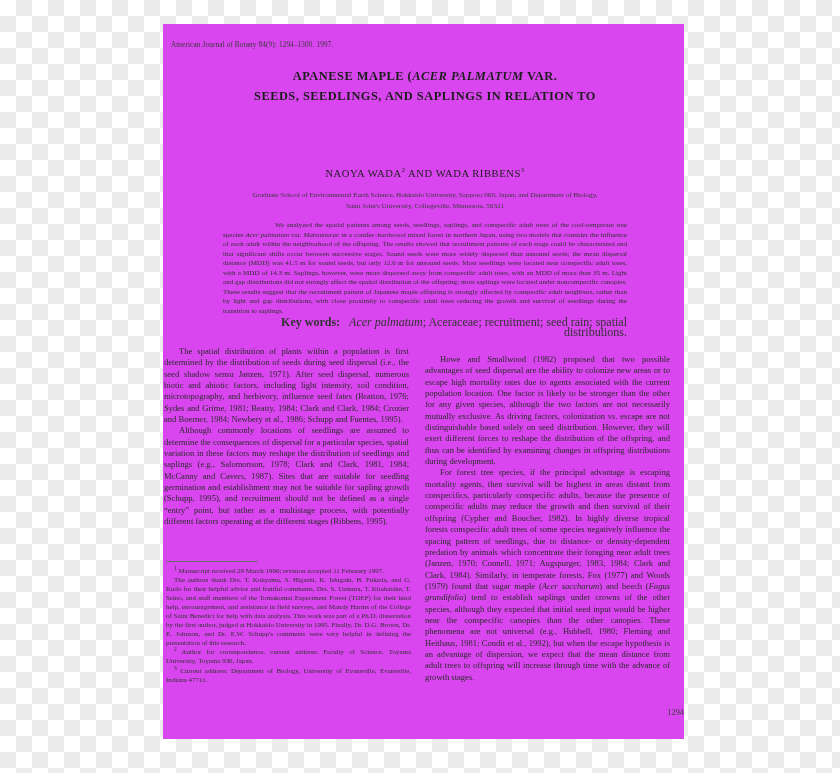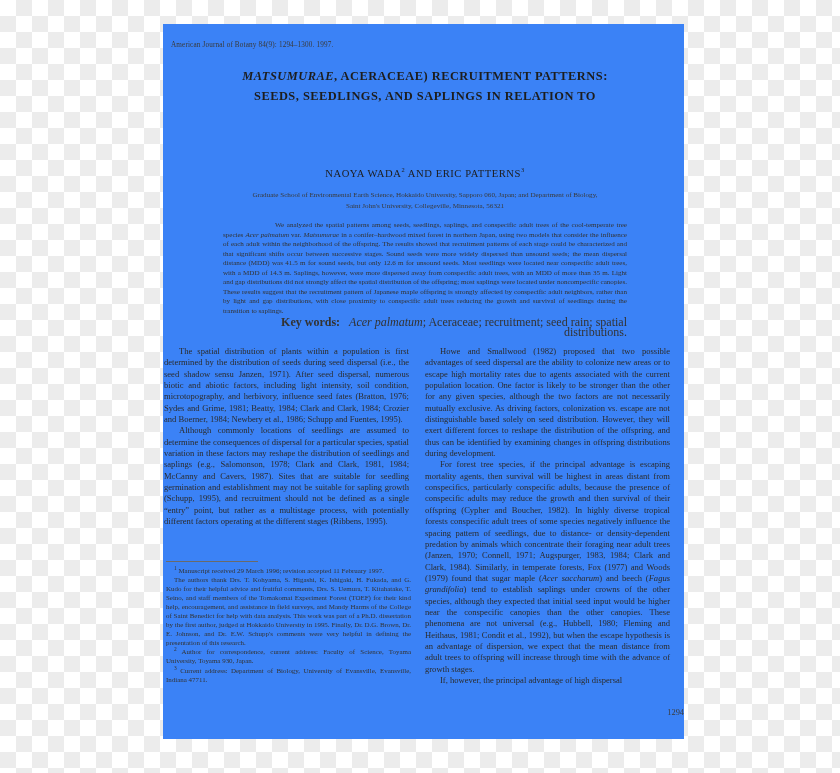--- a/index.html
+++ b/index.html
@@ -19,21 +19,21 @@
     font-family: "Liberation Serif", "DejaVu Serif", serif;
   }
 
   
   #page {
     position: absolute;
     left: 163px;
     top: 24px;
     width: 521px;
     height: 715px;
-    background: #3b82f6;
+    background: #d946ef;
     box-sizing: border-box;
     padding: 0;
     color: #2e2e2e;
   }
 
   
   .runhead {
     position: absolute;
     left: 8px;
     top: 17px;
@@ -131,21 +131,21 @@
   .col {
     position: absolute;
     top: 322px;
     width: 245px;
     font-size: 8.55px;
     line-height: 11.35px;
     text-align: justify;
     color: #2b2b2b;
   }
   .col-left  { left: 1px; }
-  .col-right { left: 262px; }
+  .col-right { left: 262px; margin-top: 8px; }
   .col p {
     margin: 0;
     text-indent: 15px;
   }
 
   
   .fnrule {
     position: absolute;
     left: 3px;
     top: 537px;
@@ -185,46 +185,45 @@
   }
 </style>
 </head>
 <body>
 
 <div id="page">
 
   <div class="runhead">American Journal of Botany 84(9): 1294–1300.  1997.</div>
 
   <div class="titleblock">
-    <div class="title-line"><span class="ital">MATSUMURAE</span><span>, ACERACEAE) RECRUITMENT PATTERNS:</span></div>
+    <div class="title-line"><span>APANESE MAPLE (</span><span class="ital">ACER PALMATUM</span><span> VAR.</span></div>
     <div class="title-line">SEEDS, SEEDLINGS, AND SAPLINGS IN RELATION TO</div>
   </div>
 
-  <div class="authors"><span>NAOYA WADA</span><sup>2</sup><span> AND </span><span>ERIC PATTERNS</span><sup>3</sup></div>
+  <div class="authors"><span>NAOYA WADA</span><sup>2</sup><span> AND </span><span>WADA RIBBENS</span><sup>3</sup></div>
 
   <div class="affil">
     <div>Graduate School of Environmental Earth Science, Hokkaido University, Sapporo 060, Japan; and Department of Biology,</div>
     <div>Saint John's University, Collegeville, Minnesota, 56321</div>
   </div>
 
   <div class="abstract">
     <span class="lead">We analyzed the spatial patterns among seeds, seedlings, saplings, and conspecific adult trees of the cool-temperate tree species <i>Acer palmatum</i> var. <i>Matsumurae</i> in a conifer–hardwood mixed forest in northern Japan, using two models that consider the influence of each adult within the neighborhood of the offspring. The results showed that recruitment patterns of each stage could be characterized and that significant shifts occur between successive stages. Sound seeds were more widely dispersed than unsound seeds; the mean dispersal distance (MDD) was 41.5 m for sound seeds, but only 12.6 m for unsound seeds. Most seedlings were located near conspecific adult trees, with a MDD of 14.3 m. Saplings, however, were more dispersed away from conspecific adult trees, with an MDD of more than 35 m. Light and gap distributions did not strongly affect the spatial distribution of the offspring; most saplings were located under noncompecific canopies. These results suggest that the recruitment pattern of Japanese maple offspring is strongly affected by conspecific adult neighbors, rather than by light and gap distributions, with close proximity to conspecific adult trees reducing the growth and survival of seedlings during the transition to saplings.</span>
   </div>
 
   <div class="keywords"><span class="kwlabel">Key words:</span>&nbsp;&nbsp;&nbsp;<span class="ital">Acer palmatum</span><span>; Aceraceae; recruitment; seed rain; spatial distributions.</span></div>
 
   <div class="col col-left">
     <p>The spatial distribution of plants within a population is first determined by the distribution of seeds during seed dispersal (i.e., the seed shadow sensu Janzen, 1971). After seed dispersal, numerous biotic and abiotic factors, including light intensity, soil condition, microtopography, and herbivory, influence seed fates (Bratton, 1976; Sydes and Grime, 1981; Beatty, 1984; Clark and Clark, 1984; Crozier and Boerner, 1984; Newbery et al., 1986; Schupp and Fuentes, 1995).</p>
     <p>Although commonly locations of seedlings are assumed to determine the consequences of dispersal for a particular species, spatial variation in these factors may reshape the distribution of seedlings and saplings (e.g., Salomonson, 1978; Clark and Clark, 1981, 1984; McCanny and Cavers, 1987). Sites that are suitable for seedling germination and establishment may not be suitable for sapling growth (Schupp, 1995), and recruitment should not be defined as a single “entry” point, but rather as a multistage process, with potentially different factors operating at the different stages (Ribbens, 1995).</p>
   </div>
 
   <div class="col col-right">
     <p>Howe and Smallwood (1982) proposed that two possible advantages of seed dispersal are the ability to colonize new areas or to escape high mortality rates due to agents associated with the current population location. One factor is likely to be stronger than the other for any given species, although the two factors are not necessarily mutually exclusive. As driving factors, colonization vs. escape are not distinguishable based solely on seed distribution. However, they will exert different forces to reshape the distribution of the offspring, and thus can be identified by examining changes in offspring distributions during development.</p>
     <p>For forest tree species, if the principal advantage is escaping mortality agents, then survival will be highest in areas distant from conspecifics, particularly conspecific adults, because the presence of conspecific adults may reduce the growth and then survival of their offspring (Cypher and Boucher, 1982). In highly diverse tropical forests conspecific adult trees of some species negatively influence the spacing pattern of seedlings, due to distance- or density-dependent predation by animals which concentrate their foraging near adult trees (Janzen, 1970; Connell, 1971; Augspurger, 1983, 1984; Clark and Clark, 1984). Similarly, in temperate forests, Fox (1977) and Woods (1979) found that sugar maple (<i>Acer saccharum</i>) and beech (<i>Fagus grandifolia</i>) tend to establish saplings under crowns of the other species, although they expected that initial seed input would be higher near the conspecific canopies than the other canopies. These phenomena are not universal (e.g., Hubbell, 1980; Fleming and Heithaus, 1981; Condit et al., 1992), but when the escape hypothesis is an advantage of dispersion, we expect that the mean distance from adult trees to offspring will increase through time with the advance of growth stages.</p>
-    <p>If, however, the principal advantage of high dispersal</p>
   </div>
 
   <div class="fnrule"></div>
 
   <div class="footnotes">
     <p><sup>1</sup> <span>Manuscript received 29 March 1996; revision accepted 11 February 1997.</span></p>
     <p><span>The authors thank Drs. T. Kohyama, S. Higashi, K. Ishigaki, H. Fukada, and G. Kudo for their helpful advice and fruitful comments, Drs. S. Uemura, T. Kitahatake, T. Seino, and staff members of the Tomakomai Experiment Forest (TOEF) for their kind help, encouragement, and assistance in field surveys, and Mandy Harms of the College of Saint Benedict for help with data analysis. This work was part of a Ph.D. dissertation by the first author, judged at Hokkaido University in 1995. Finally, Dr. D.G. Brown, Dr. E. Johnson, and Dr. E.W. Schupp's comments were very helpful in defining the presentation of this research.</span></p>
     <p><sup>2</sup> <span>Author for correspondence, current address: Faculty of Science, Toyama University, Toyama 930, Japan.</span></p>
     <p><sup>3</sup> <span>Current address: Department of Biology, University of Evansville, Evansville, Indiana 47711.</span></p>
   </div>

